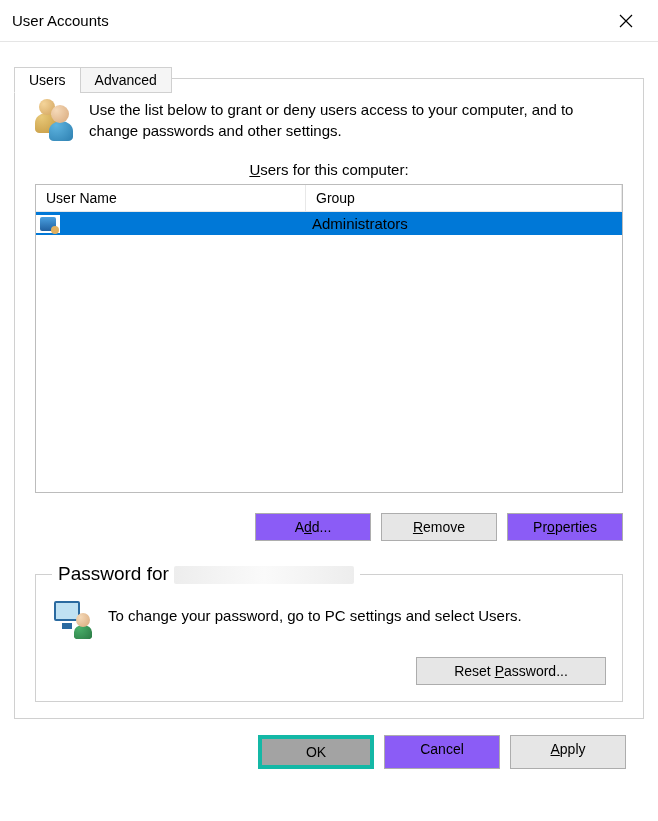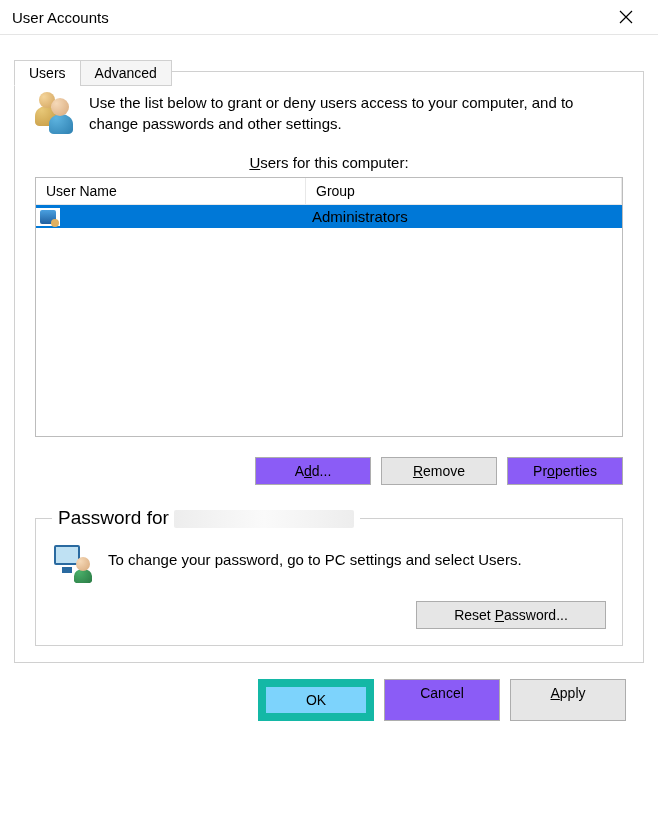--- a/index.html
+++ b/index.html
@@ -11,21 +11,21 @@
       height: 821px;
       color: #000;
       position: relative;
     }
     .titlebar {
       display: flex;
       justify-content: space-between;
       align-items: center;
       padding: 8px 16px 8px 12px;
       border-bottom: 1px solid #e5e5e5;
-      height: 35px;
+      height: 42px;
     }
     .titlebar .title { font-size: 15px; }
     .close-btn {
       width: 32px; height: 32px;
       display: flex; align-items: center; justify-content: center;
       font-size: 18px; font-weight: 300;
       cursor: default;
     }
     .tabs-area {
       padding: 10px 14px 0 14px;
@@ -87,21 +87,21 @@
       position: absolute; width: 24px; height: 20px;
       background: radial-gradient(circle at 30% 20%, #5eb4e0, #2d7fb0);
       border-radius: 50% 50% 20% 20%;
       left: 14px; top: 22px;
     }
     .intro-text { font-size: 15px; line-height: 1.4; }
     .list-label { font-size: 15px; margin-bottom: 6px; text-align: center; }
     .list-label .ul { text-decoration: underline; }
     .listview {
       border: 1px solid #bcbcbc;
-      height: 260px;
+      height: 309px;
       background: #fff;
     }
     .list-header {
       display: flex;
       border-bottom: 1px solid #e8e8e8;
       font-size: 14px;
     }
     .list-header .col {
       padding: 5px 10px;
       border-right: 1px solid #e8e8e8;
@@ -197,21 +197,21 @@
     }
     .pw-text { font-size: 15px; padding-top: 8px; }
     .reset-row { display: flex; justify-content: flex-end; margin-top: 18px; }
     .reset-btn { min-width: 190px; }
     .dialog-buttons {
       display: flex;
       justify-content: flex-end;
       gap: 10px;
       padding: 16px 18px 18px 0;
     }
-    .btn.primary-outline { border: 8px solid #14b8a6; background: #7dd3fc; }
+    .btn.primary-outline { border: 4px solid #14b8a6; background: #a3a3a3; }
     .arrow {
       position: absolute;
       left: 155px; top: 422px;
       width: 90px; height: 90px;
       pointer-events: none;
     }
     .watermark {
       position: absolute;
       right: 48px; top: 480px;
       font-size: 20px;

